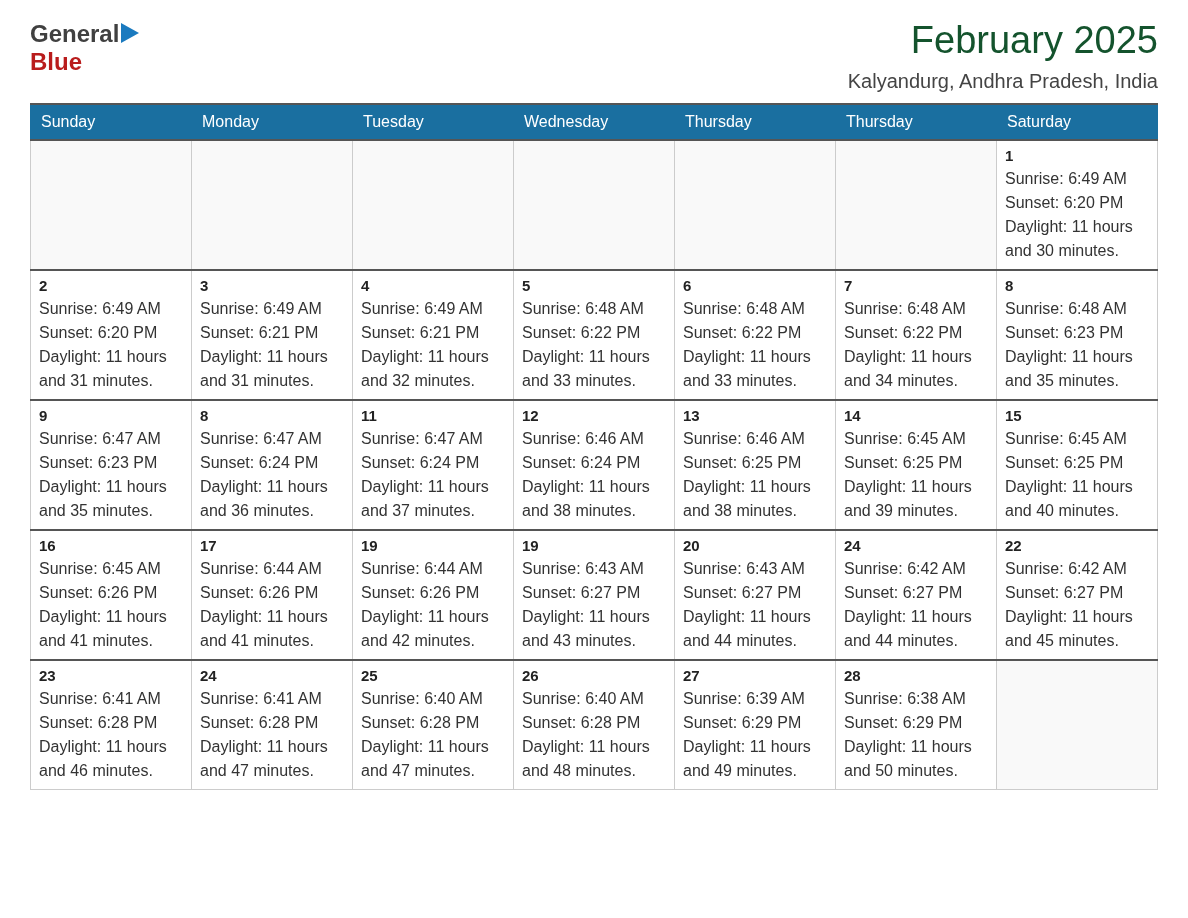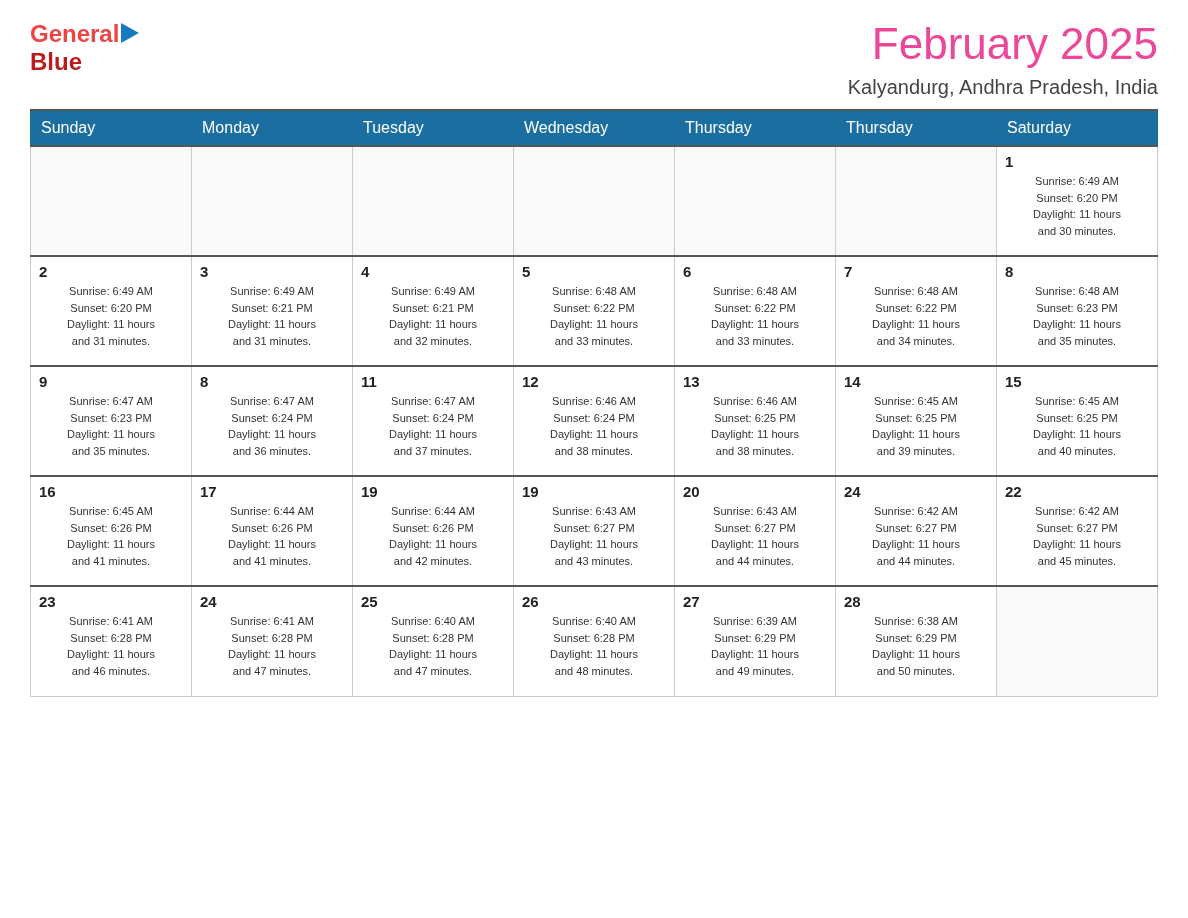--- a/index.html
+++ b/index.html
@@ -22,23 +22,23 @@
       align-items: flex-start;
     }
     .logo-line1 {
       display: flex;
       align-items: center;
     }
     .title-block {
       text-align: right;
     }
     .month-title {
-      font-size: 44px;
+      font-size: 38px;
       font-weight: 300;
-      color: #ec4899;
+      color: #14532d;
       line-height: 1.1;
     }
     .location-title {
       font-size: 20px;
       color: #444;
       margin-top: 8px;
     }
     .calendar {
       width: 100%;
       border-collapse: collapse;
@@ -66,39 +66,38 @@
       border-top: 2px solid #555;
     }
     .day-num {
       font-size: 15px;
       font-weight: bold;
       color: #222;
       display: block;
       margin-bottom: 3px;
     }
     .day-info {
-      font-size: 11px;
+      font-size: 16px;
       color: #333;
       line-height: 1.5;
-      text-align: center;
     }
     .empty-cell {
       background: #f9f9f9;
     }
     .week-row td {
       height: 110px;
     }
   </style>
 </head>
 <body>
 
 <div class="header">
   <div class="logo">
     <div class="logo-line1">
-      <span style="font-size:24px;font-weight:bold;color:#ef4444;">General</span>
+      <span style="font-size:24px;font-weight:bold;color:#404040;">General</span>
       <span style="display:inline-block;margin-left:2px;margin-top:2px;">
         <svg width="18" height="20" viewBox="0 0 18 20">
             <polygon points="0,0 18,10 0,20" fill="#1a7abf"></polygon>
           </svg>
       </span>
     </div>
     <div>
       <span style="font-size:24px;font-weight:bold;color:#b91c1c;">Blue</span>
     </div>
   </div>

